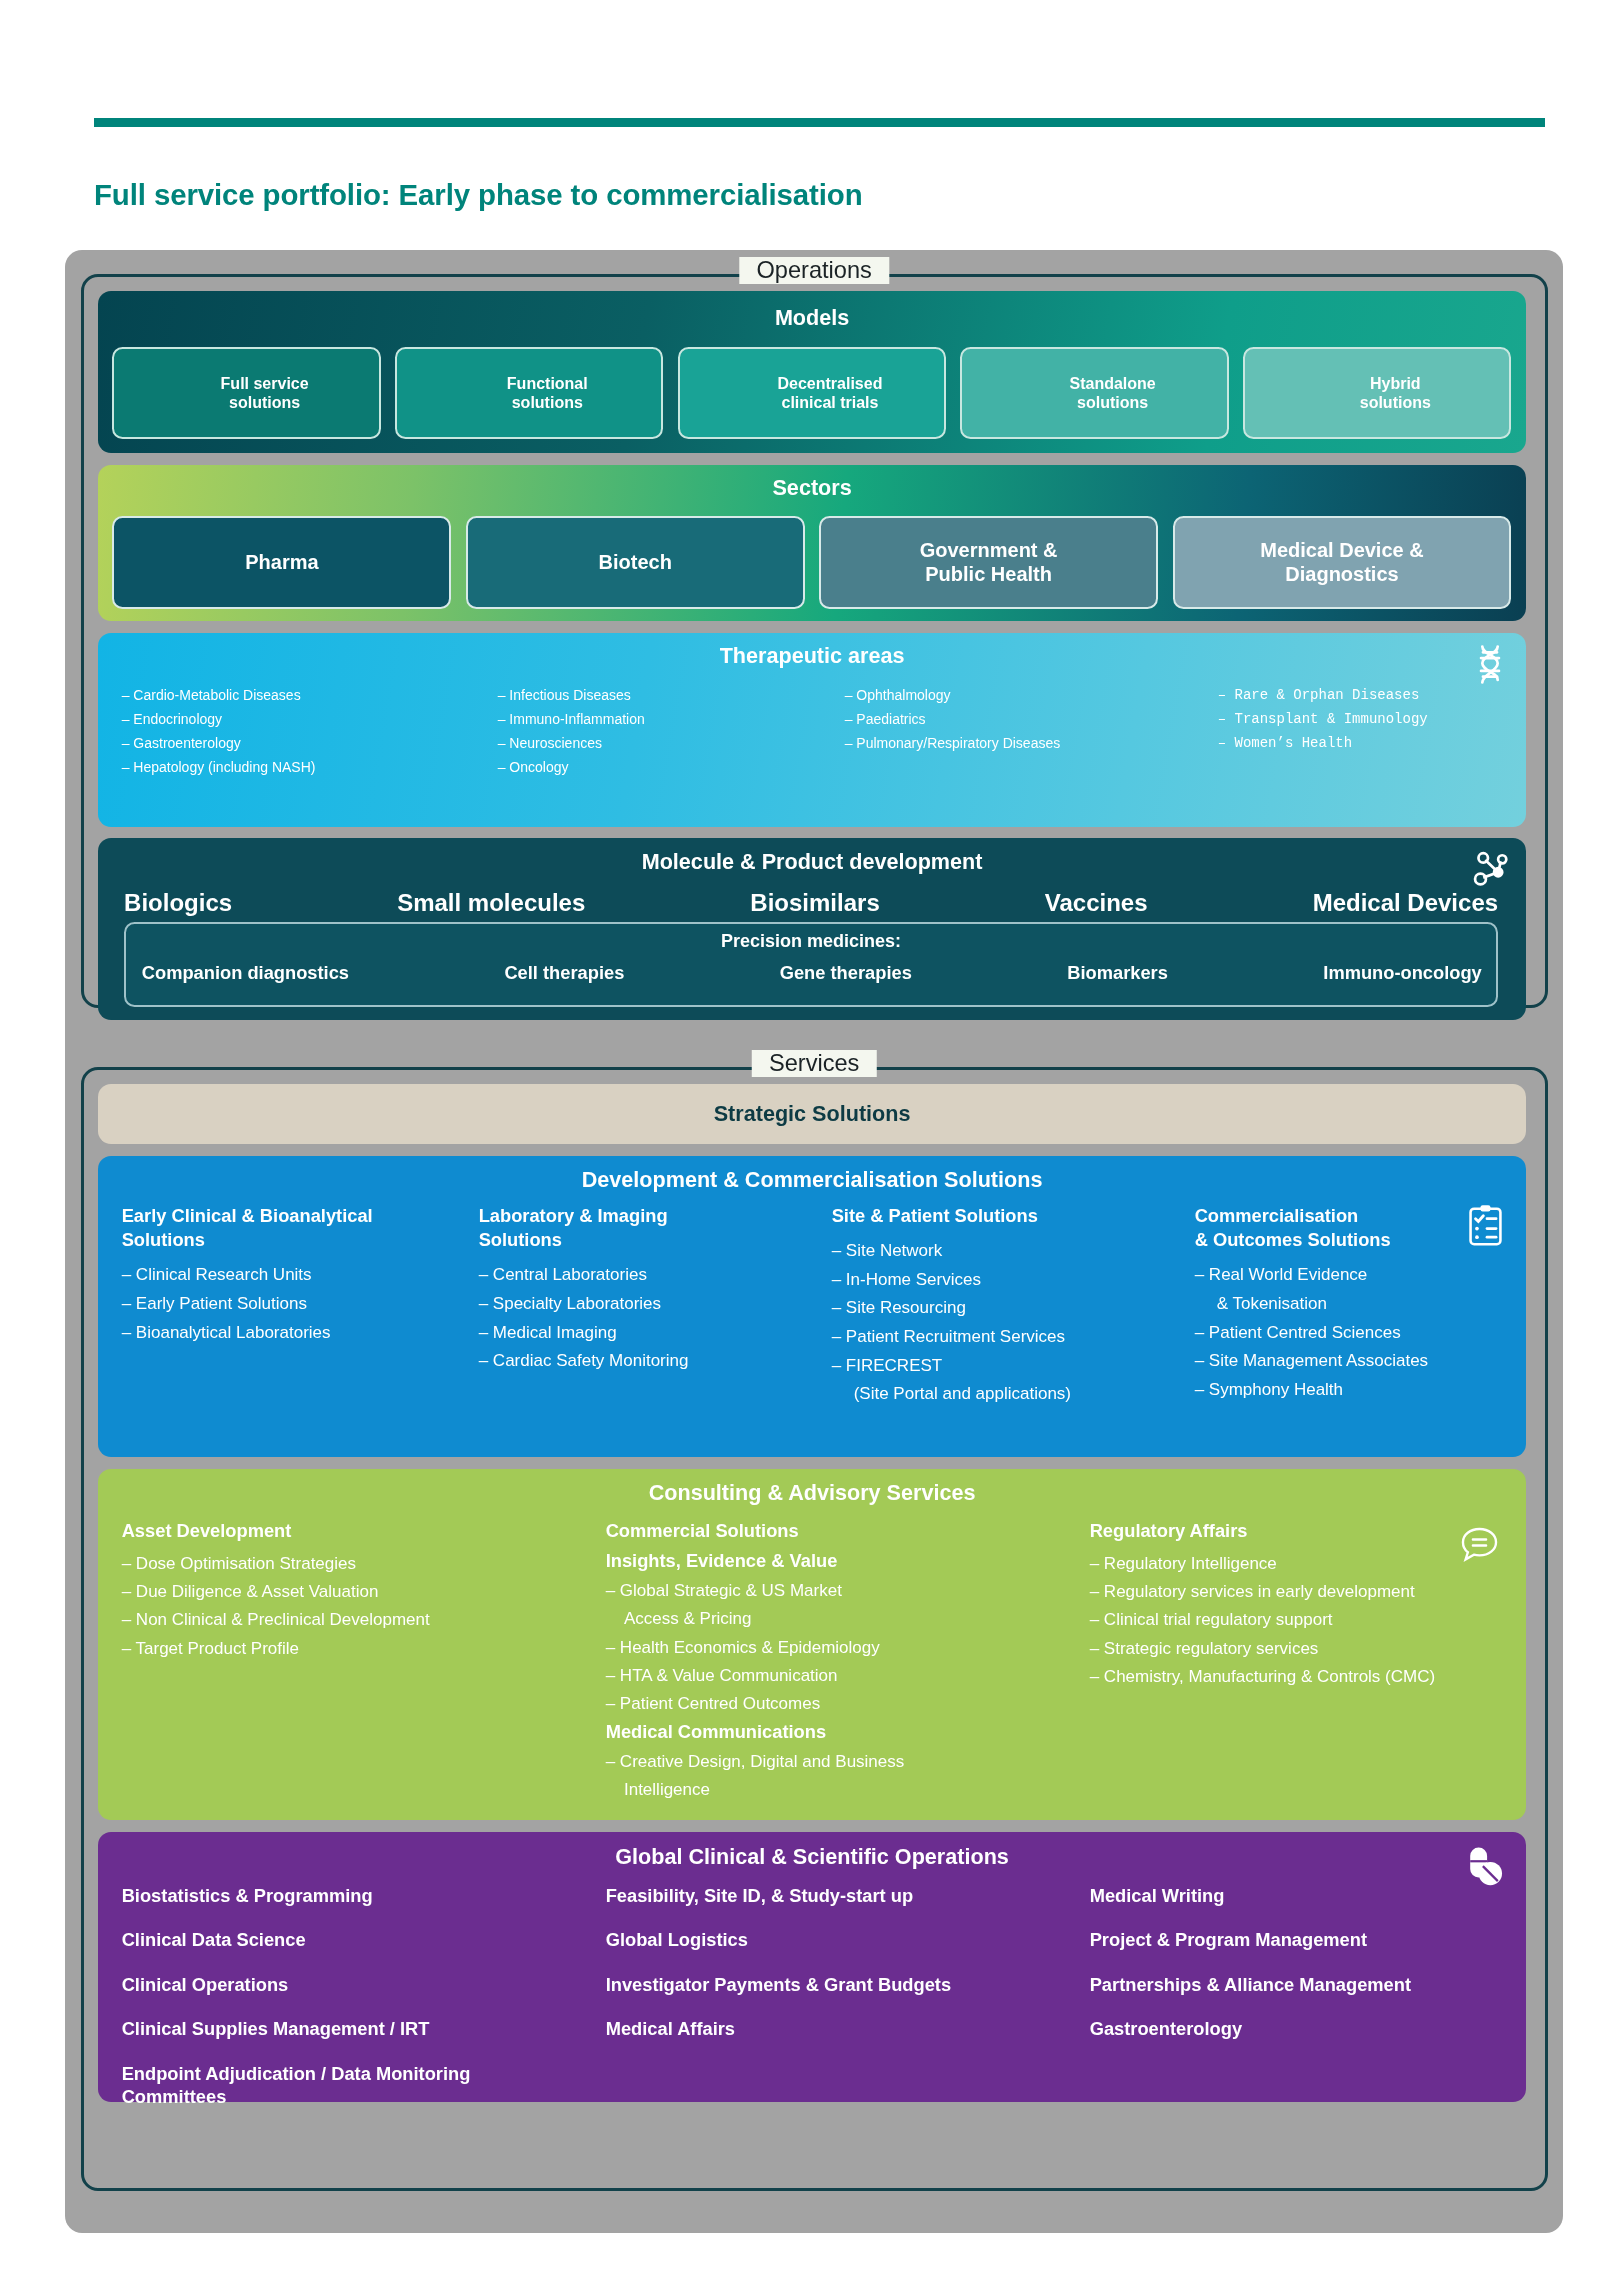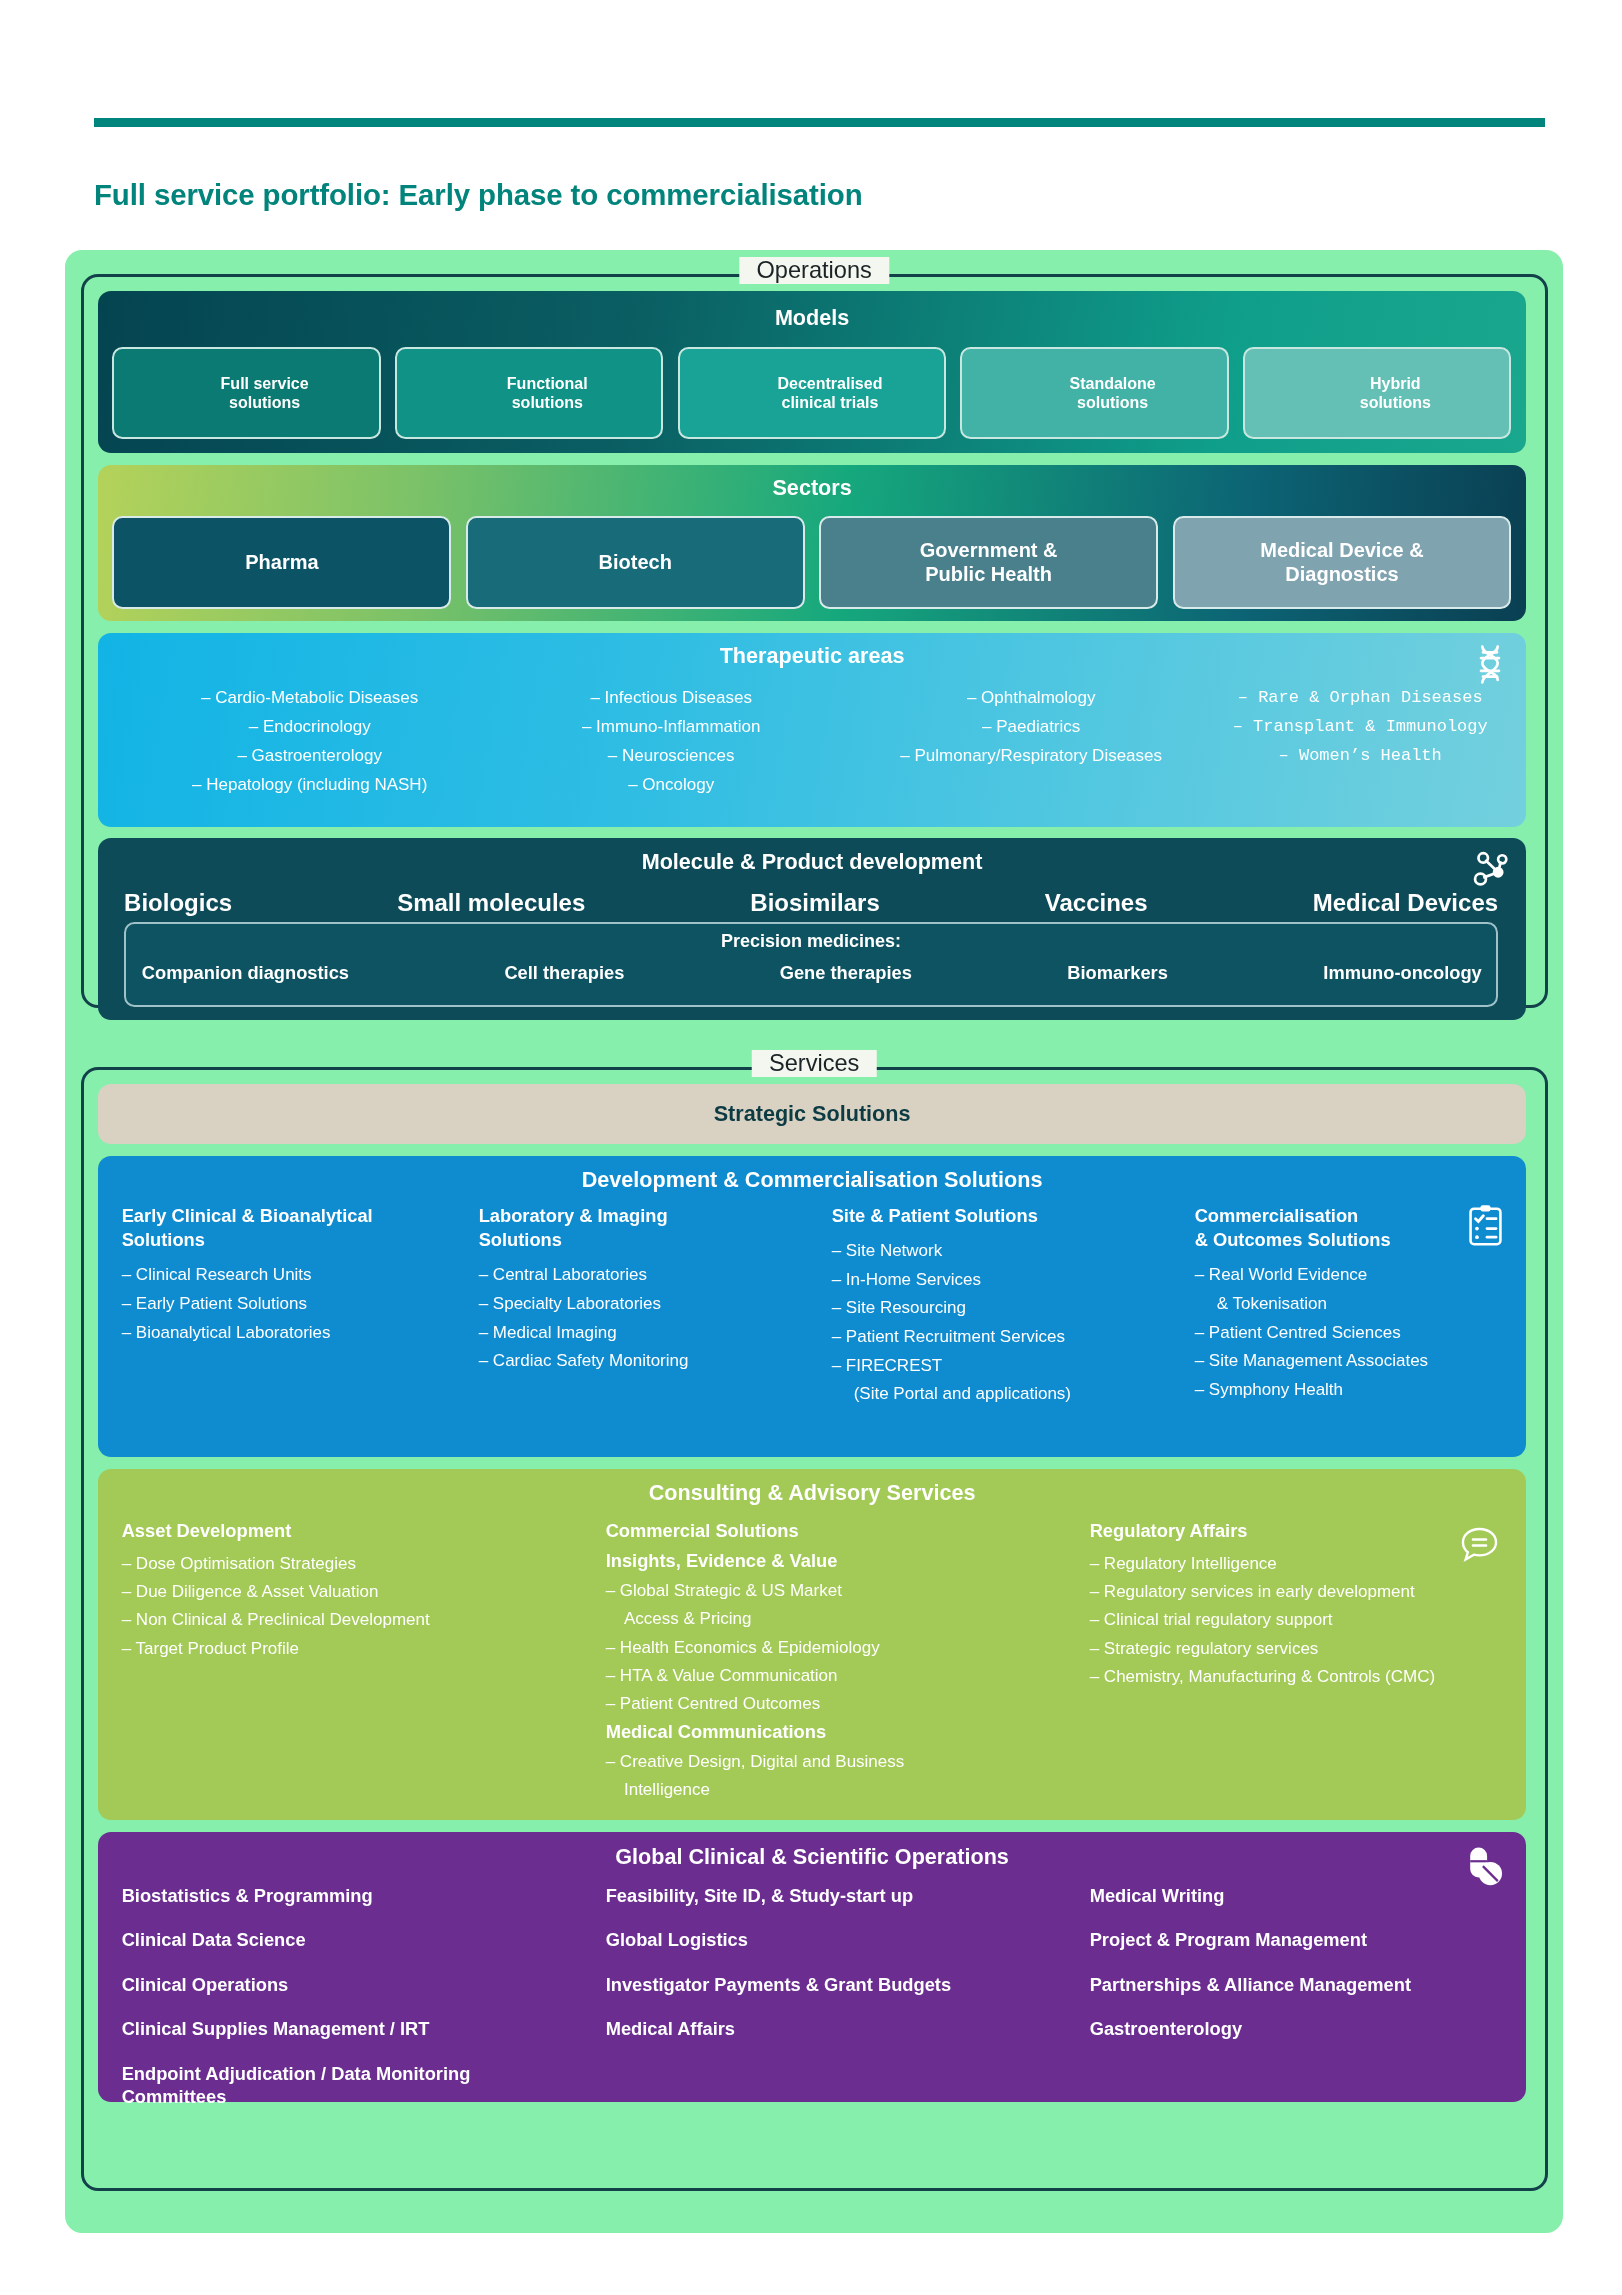--- a/index.html
+++ b/index.html
@@ -19,21 +19,21 @@
   .page-title {
     position: absolute; left: 94px; top: 178px;
     font-size: 29.4px; font-weight: bold; color: #00847b;
     letter-spacing: -0.1px;
   }
 
   
   .shell {
     position: absolute; left: 65px; top: 250px;
     width: 1498px; height: 1983px;
-    background: #86efac; border-radius: 17px;
+    background: #a3a3a3; border-radius: 17px;
   }
 
   
   .group {
     position: absolute;
     border: 3.3px solid #12414a;
     border-radius: 17px;
     background: transparent;
   }
   .group-legend {
@@ -102,21 +102,21 @@
   #p-therap {
     left: 14.4px; top: 356px; width: 1428px; height: 194px;
     background: linear-gradient(100deg, #12b4e5 0%, #2fbde3 38%, #55c8e0 72%, #73d0dd 100%);
   }
   #p-therap .panel-title { padding-top: 10.5px; }
   .therap-cols {
     position: absolute; left: 23.6px; top: 50px;
     width: 1381px;
     display: flex;
   }
-  .tcol { font-size: 17px; color: #ffffff; line-height: 1.72; text-align: center; }
+  .tcol { font-size: 14px; color: #ffffff; line-height: 1.72; }
   .tcol:nth-child(1) { width: 376px; }
   .tcol:nth-child(2) { width: 347px; }
   .tcol:nth-child(3) { width: 373px; }
   .tcol:nth-child(4) { width: 285px; font-family: Liberation Mono, monospace; }
   .dash-item::before { content: "– "; }
 
   
   #p-molecule {
     left: 14.4px; top: 561px; width: 1428px; height: 182px;
     background: #0d4b58;

